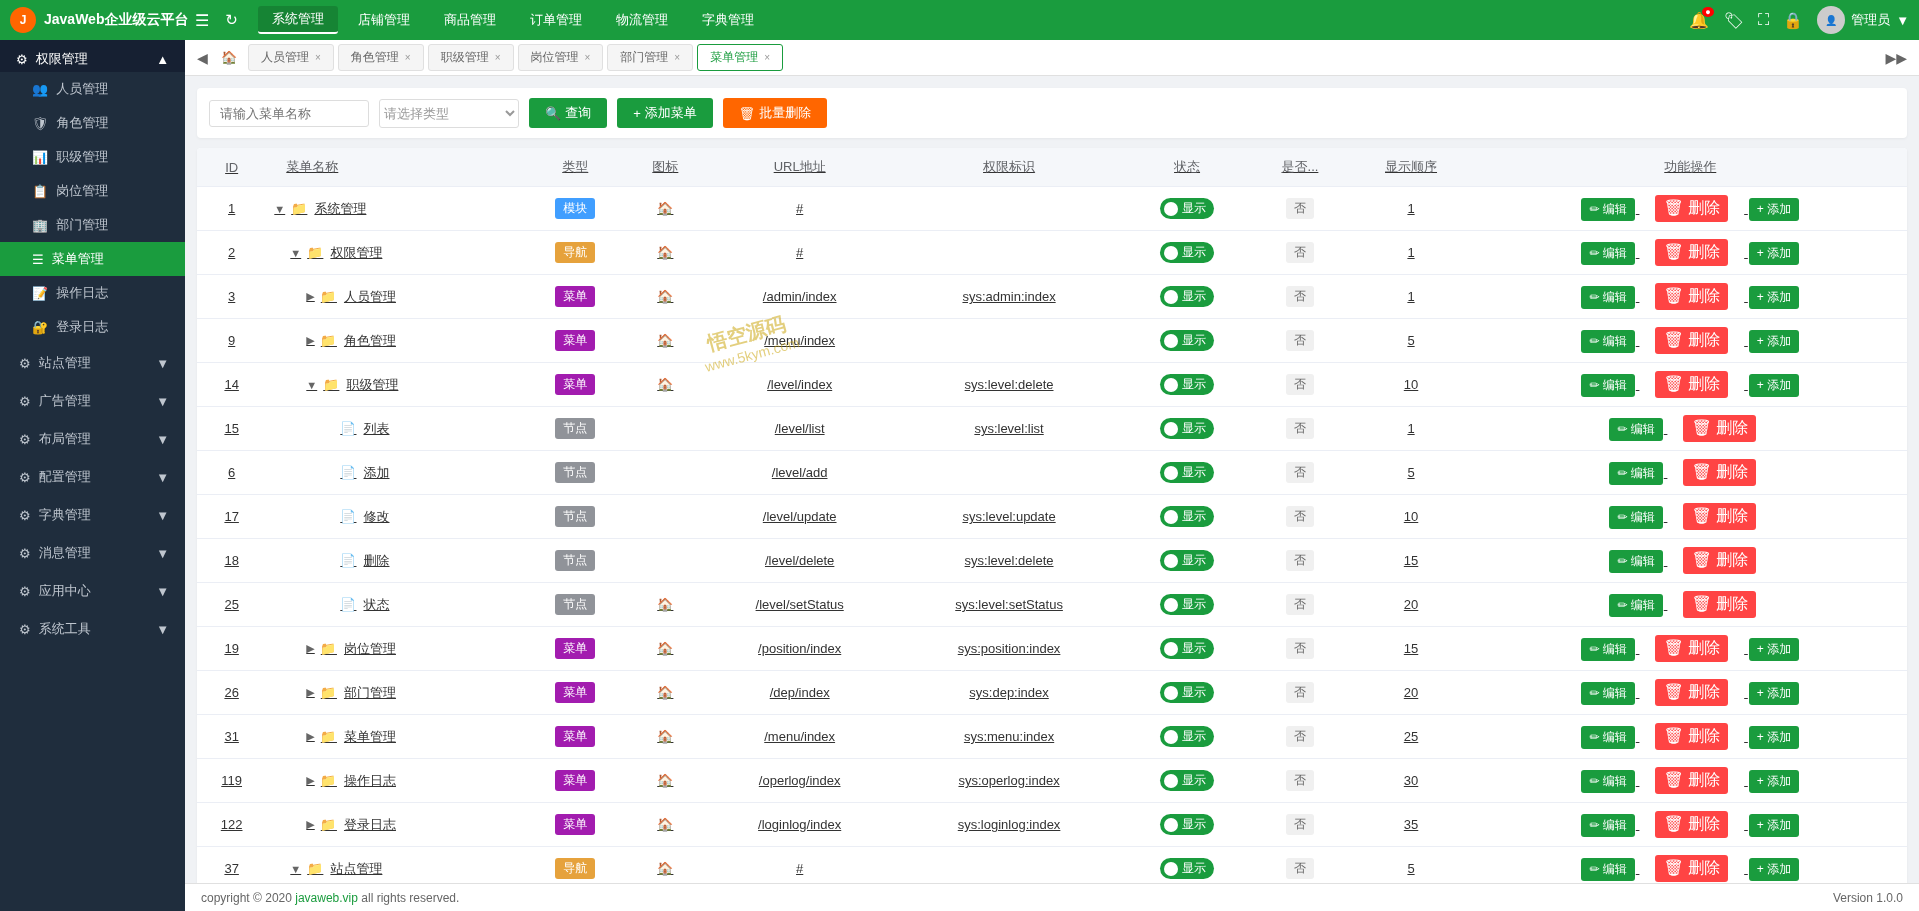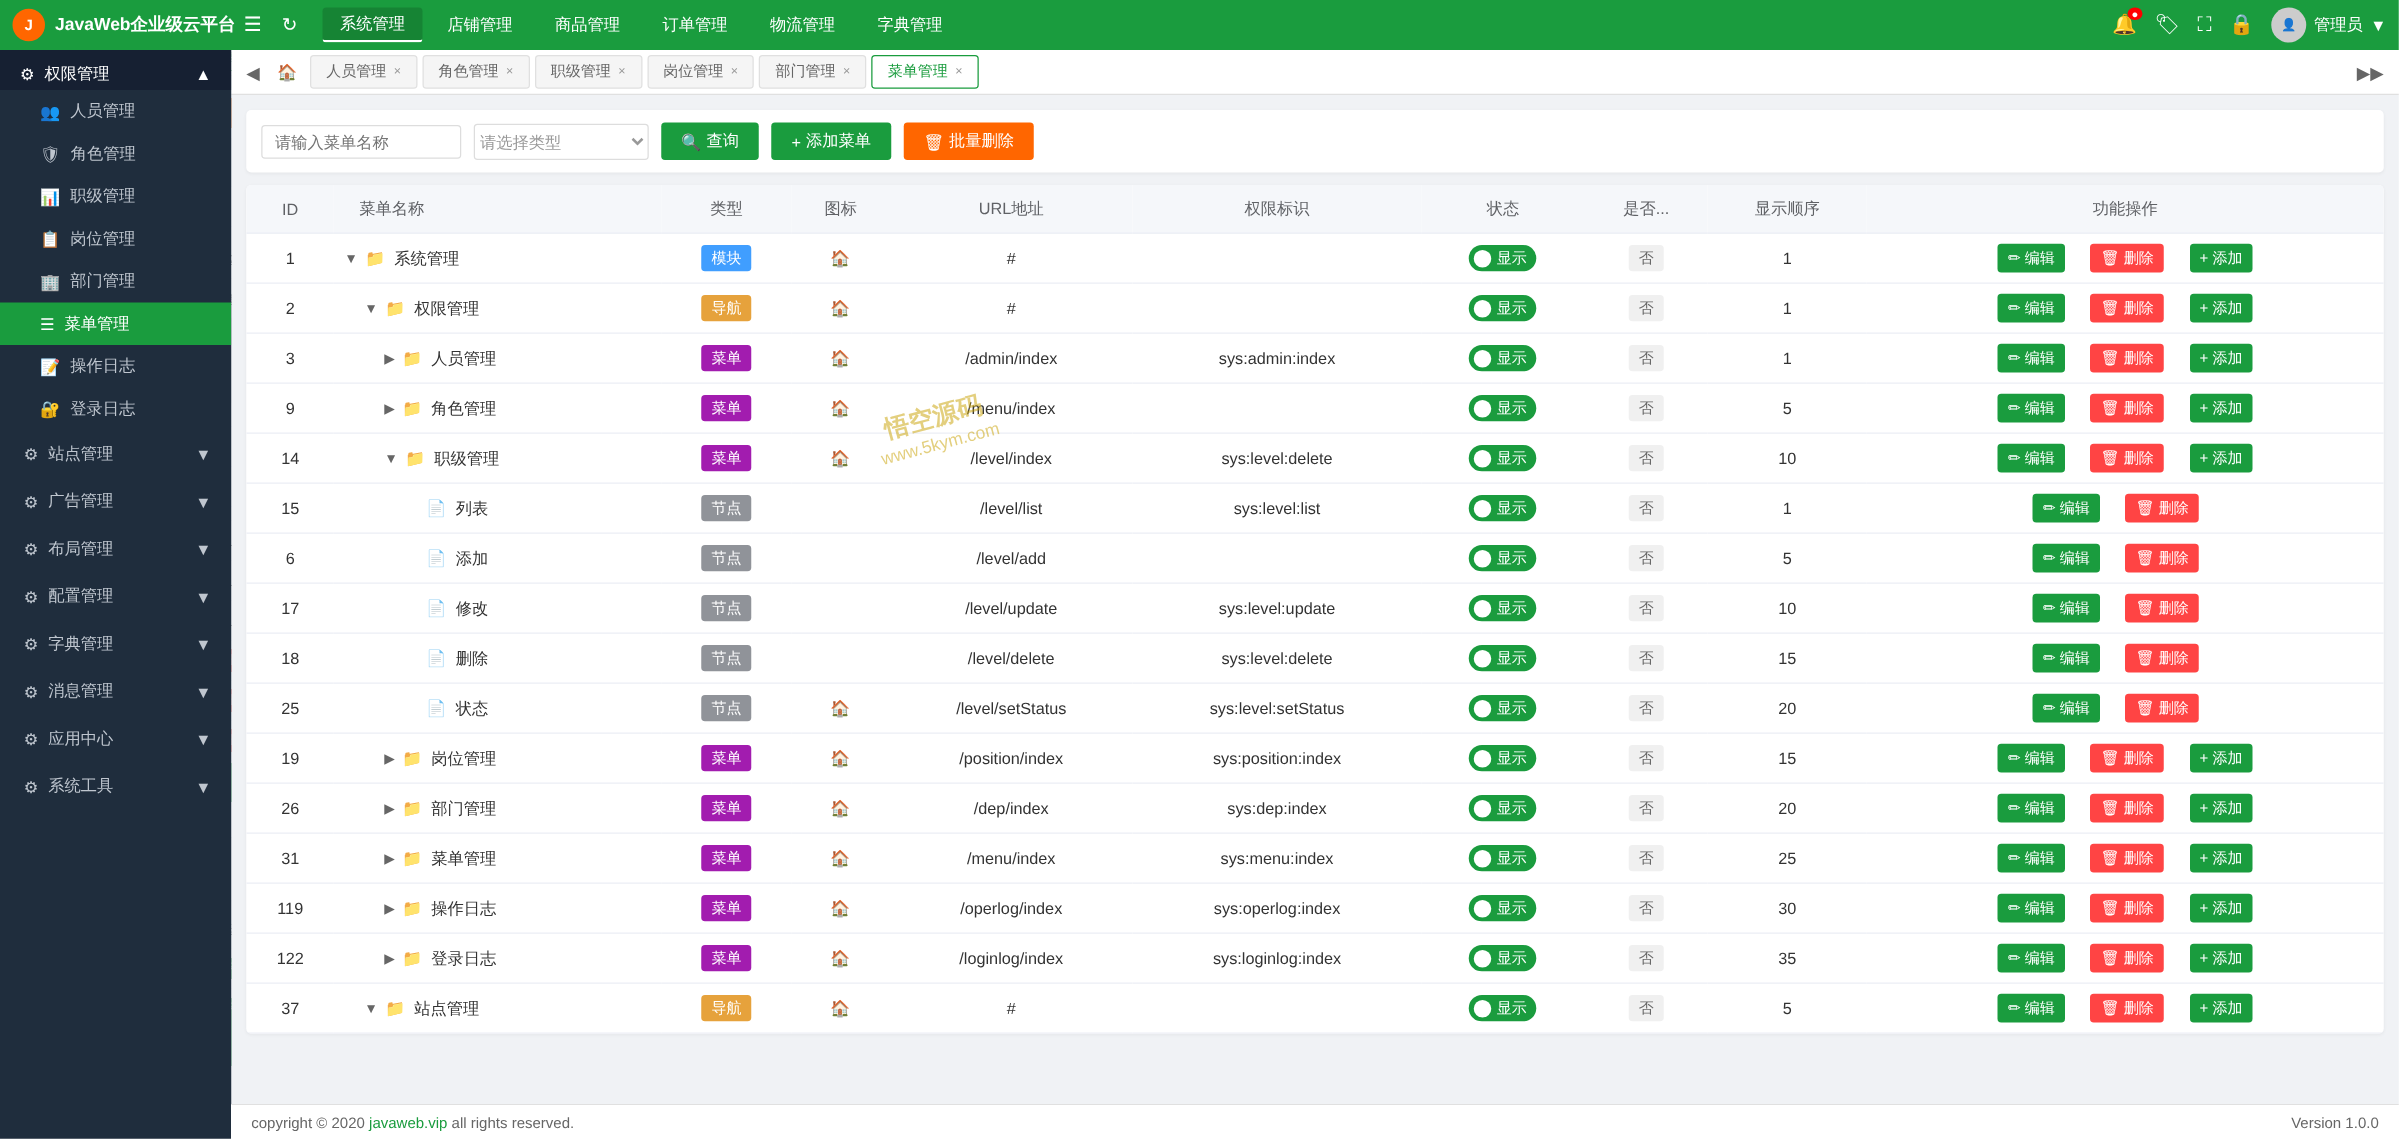--- a/index.html
+++ b/index.html
@@ -217,20 +217,21 @@
       font-size: 13px;
       display: flex; align-items: center; gap: 4px;
     }
 
     
     .table-wrap {
       background: #fff;
       border-radius: 4px;
       box-shadow: 0 1px 3px rgba(0,0,0,0.05);
       overflow: hidden;
+      text-decoration: underline;
     }
     table {
       width: 100%;
       border-collapse: collapse;
       font-size: 13px;
     }
     thead th {
       background: #f5f7fa;
       padding: 10px 8px;
       text-align: center;
@@ -294,21 +295,21 @@
       font-size: 12px;
       margin: 0 1px;
     }
     .btn-del {
       background: #ff4444;
       color: #fff;
       border: none;
       border-radius: 3px;
       padding: 3px 8px;
       cursor: pointer;
-      font-size: 12px;
+      font-size: 16px;
       margin: 0 16px;
     }
     .btn-add-child {
       background: #1a9c3e;
       color: #fff;
       border: none;
       border-radius: 3px;
       padding: 3px 8px;
       cursor: pointer;
       font-size: 12px;

